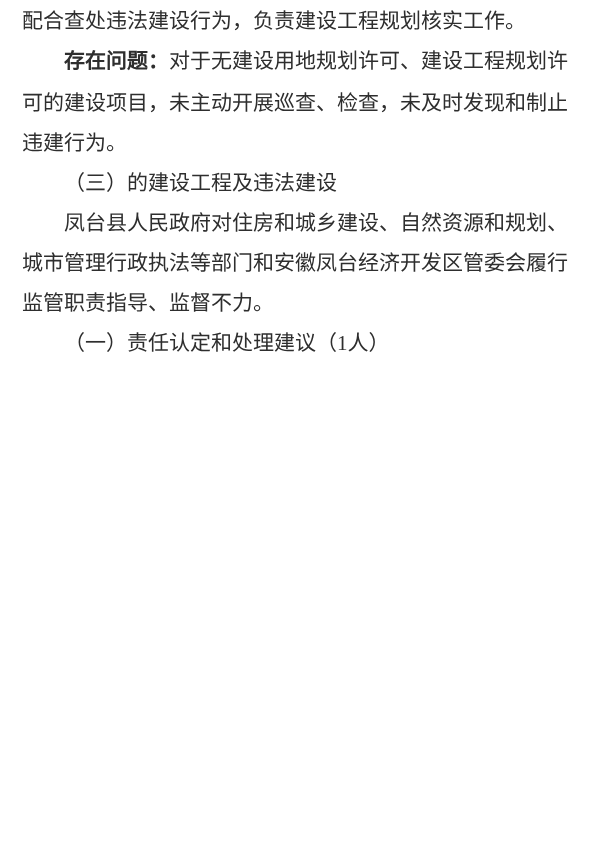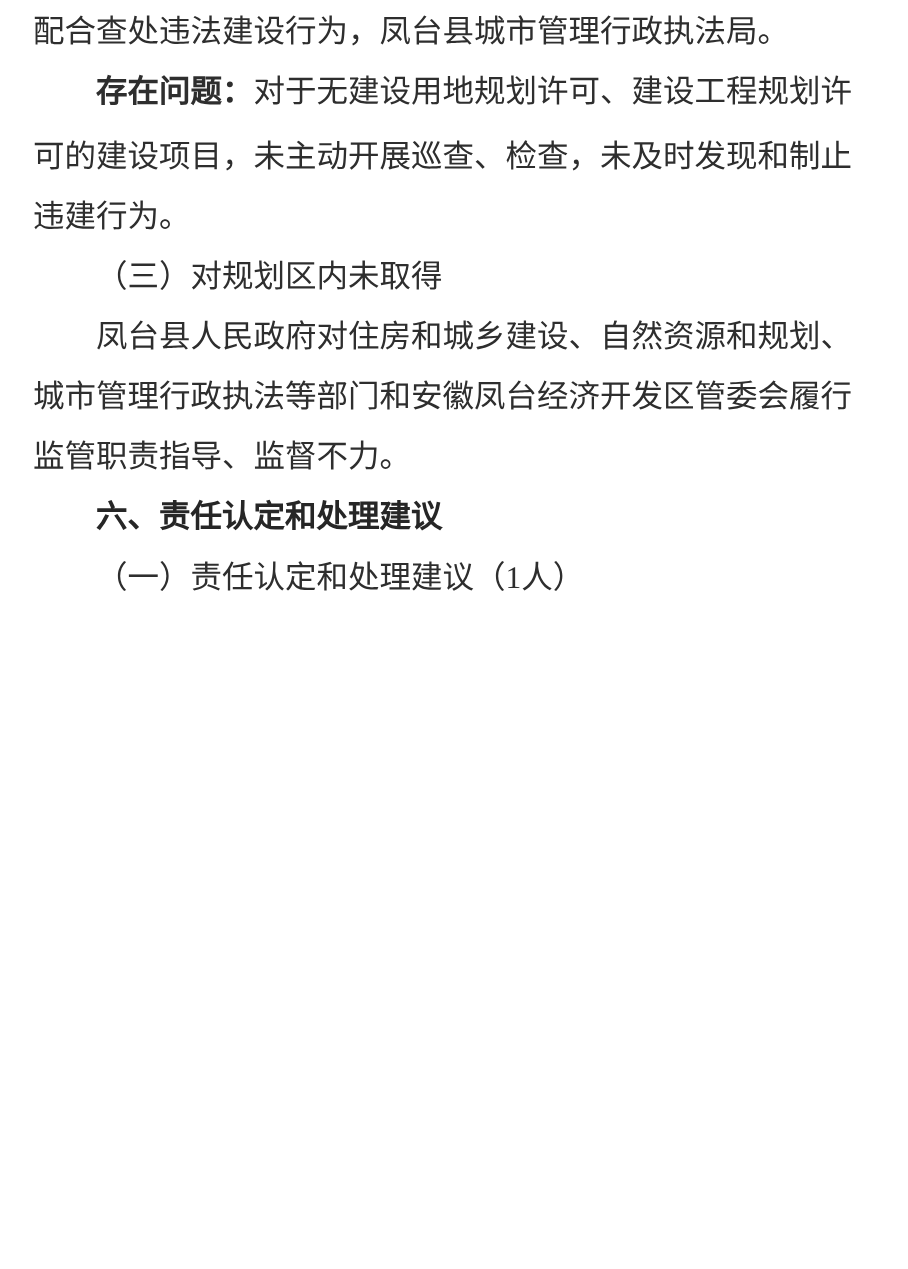--- a/index.html
+++ b/index.html
@@ -41,29 +41,28 @@
   }
   .subhead-text {
     color: #2e2e2e;
   }
 </style>
 </head>
 <body>
 
 <div class="page">
 
-  <p class="para"><span>配合查处违法建设行为，凤台县城市管理行政执法局。</span></p>
+  <p class="para"><span>配合查处违法建设行为，负责建设工程规划核实工作。</span></p>
 
   <p class="para indent"><span class="plabel">存在问题：</span><span>对于无建设用地规划许可、建设工程规划许可的建设项目，未主动开展巡查、检查，未及时发现和制止违建行为。</span></p>
 
 
 
 
-  <p class="para indent"><span class="subhead-text">（三）对规划区内未取得</span></p>
+  <p class="para indent"><span class="subhead-text">（三）的建设工程及违法建设</span></p>
 
   <p class="para indent"><span>凤台县人民政府对住房和城乡建设、自然资源和规划、城市管理行政执法等部门和安徽凤台经济开发区管委会履行监管职责指导、监督不力。</span></p>
 
-  <p class="para indent"><span class="heading-text">六、责任认定和处理建议</span></p>
 
   <p class="para indent"><span class="subhead-text">（一）责任认定和处理建议（1人）</span></p>
 
 
 </div>
 
 </body></html>

